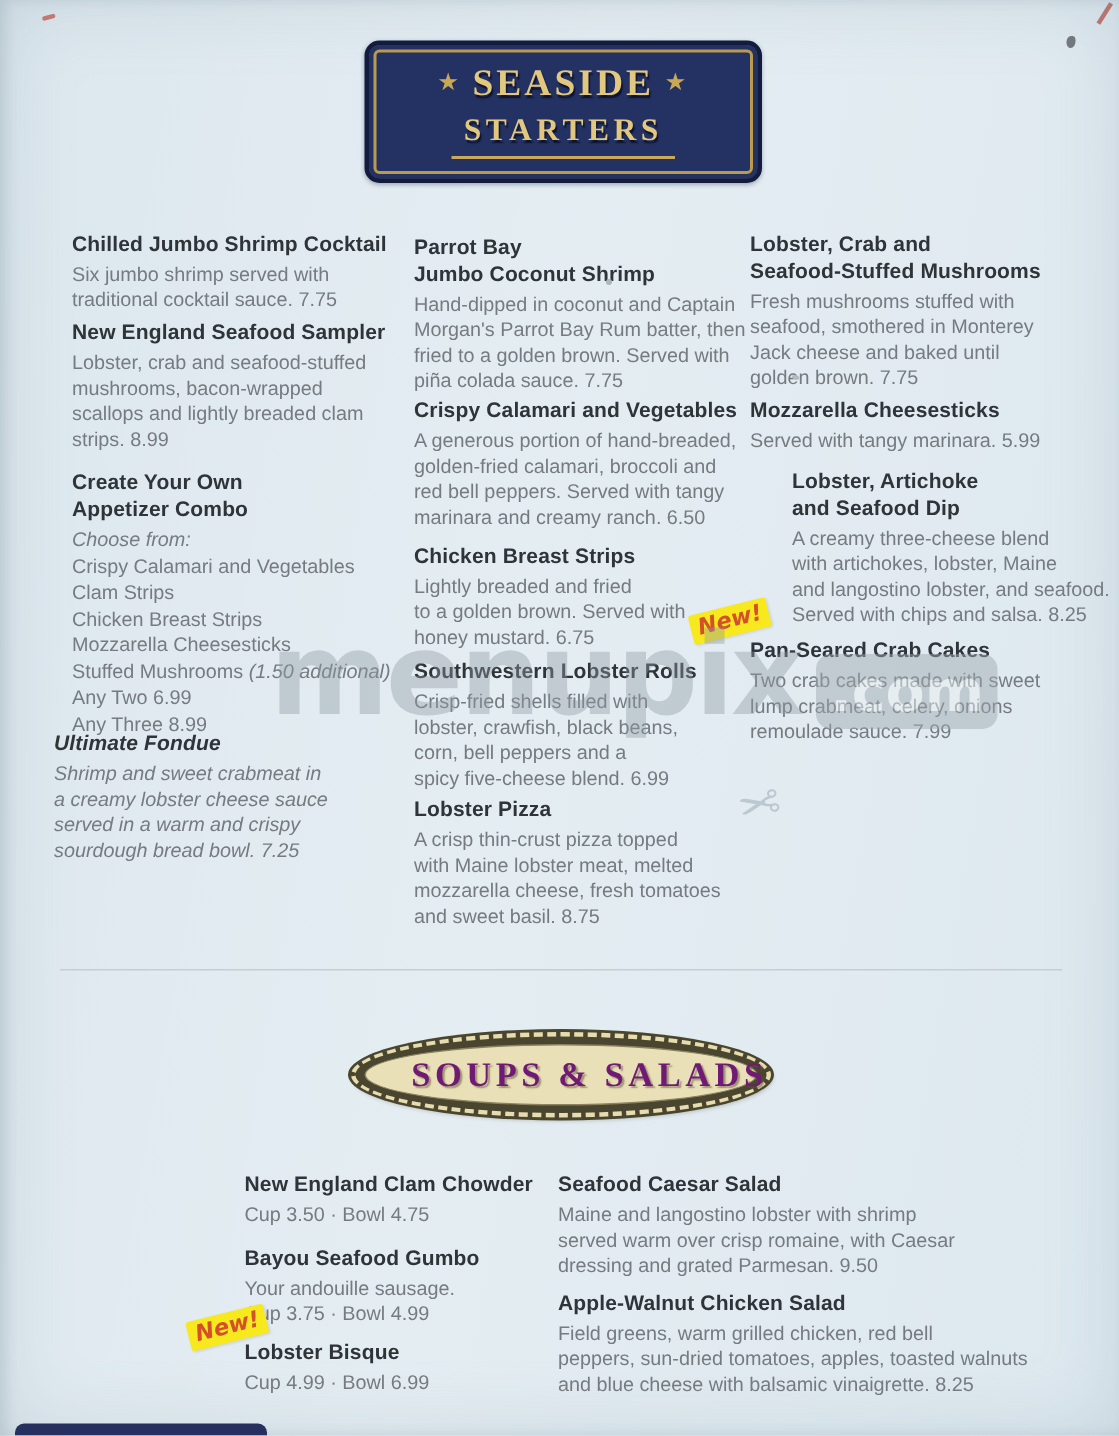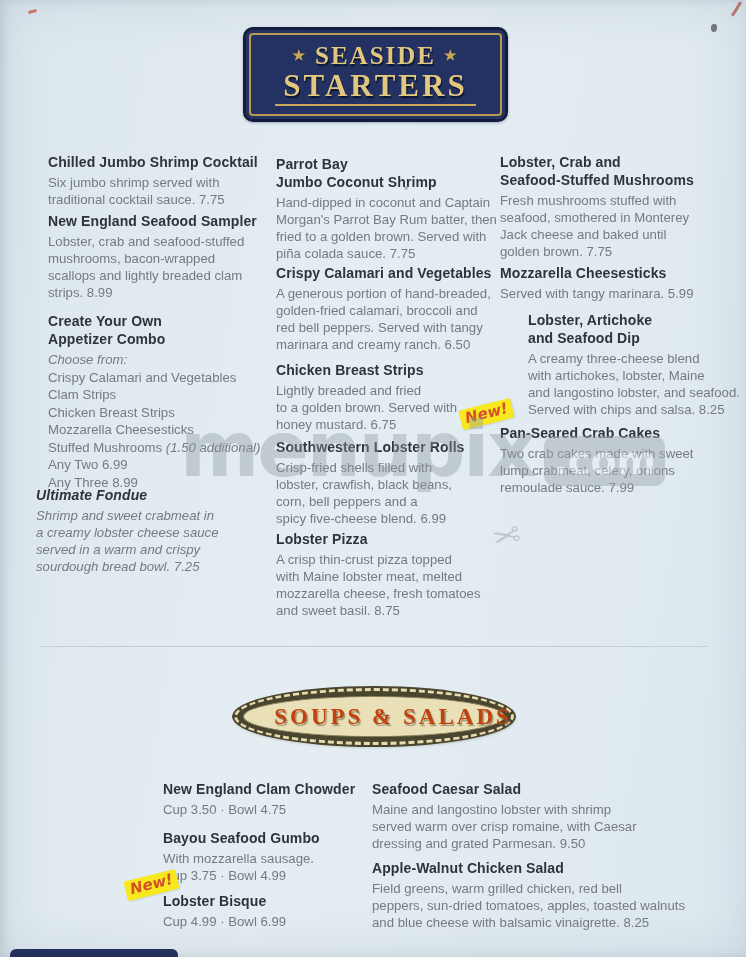--- a/index.html
+++ b/index.html
@@ -14,21 +14,21 @@
     position:absolute; left:243px; top:27px; width:259px; height:89px;
     background:#243263; border:3px solid #131c3e; border-radius:10px;
     box-shadow:inset 0 0 0 3px #243263, inset 0 0 0 5px #b99a4e, 0 1px 3px rgba(40,50,80,.35);
     display:flex; flex-direction:column; align-items:center; justify-content:center;
   }
   .plaque-line1{ color:#e2c87e; font-family:"Liberation Serif", serif; font-weight:700;
     font-size:25px; letter-spacing:2px; text-shadow:1px 2px 1px #0c1330; line-height:26px;
     display:flex; align-items:center; }
   .plaque-star{ font-size:14px; color:#c9a855; margin:0 8px; text-shadow:none; }
   .plaque-line2{ color:#e2c87e; font-family:"Liberation Serif", serif; font-weight:700;
-    font-size:31px; letter-spacing:3px; text-shadow:1px 2px 1px #0c1330; line-height:34px;
+    font-size:21px; letter-spacing:3px; text-shadow:1px 2px 1px #0c1330; line-height:34px;
     border-bottom:2px solid #c9a85c; padding:0 8px 1px; }
   
   .mi{ position:absolute; }
   .mn{ font-weight:700; font-size:14px; color:#2f3438; line-height:18px; letter-spacing:.1px; white-space:nowrap; }
   .md{ font-size:13.2px; color:#757b80; line-height:17px; white-space:nowrap; }
   .md.first{ margin-top:3px; }
   .it{ font-style:italic; }
   
   .new-badge{
     position:absolute; font-size:15px; font-weight:700; font-style:italic;
@@ -45,21 +45,21 @@
     border:3px dashed #e6dcae; box-shadow:0 0 0 2px #4a452f, 1px 2px 3px rgba(60,60,40,.3);
     box-sizing:border-box;
   }
   .oval-inner{
     position:absolute; left:6px; top:5px; right:6px; bottom:5px;
     background:#eae0b8; border-radius:50%; border:1px solid #8a8260;
     display:flex; align-items:center; justify-content:center;
   }
   .oval-text{
     font-family:"Liberation Serif", serif; font-weight:700; font-size:23px;
-    letter-spacing:3px; color:#c2410c; text-shadow:1.5px 1.5px 1px rgba(95,88,60,.55);
+    letter-spacing:3px; color:#701a75; text-shadow:1.5px 1.5px 1px rgba(95,88,60,.55);
     white-space:nowrap;
     margin-left:38px;
   }
   
   .watermark{ position:absolute; left:180px; top:410px; display:flex; align-items:flex-start;
     pointer-events:none; z-index:6; }
   .wm-name{ font-family:"DejaVu Sans", sans-serif; font-weight:800; font-size:76px;
     letter-spacing:-2px; color:#8f9ba3; opacity:.40; line-height:80px; }
   .wm-suffix{ margin:26px 0 0 10px; background:#9fa9b0; opacity:.48; color:#eef2f4;
     font-family:"DejaVu Sans", sans-serif; font-weight:800; font-size:38px;
@@ -211,21 +211,21 @@
     </div>
   </div>
 
   <div class="mi" style="left:163px;top:780px;width:205px;">
     <div class="mn">New England Clam Chowder</div>
     <div class="md first">Cup 3.50 · Bowl 4.75</div>
   </div>
 
   <div class="mi" style="left:163px;top:829px;width:205px;">
     <div class="mn">Bayou Seafood Gumbo</div>
-    <div class="md first">With mozzarella sausage.</div>
+    <div class="md first">Your andouille sausage.</div>
     <div class="md">Cup 3.75 · Bowl 4.99</div>
   </div>
 
   <div class="mi" style="left:163px;top:892px;width:205px;">
     <span class="new-badge" style="left:-38px;top:-17px;">New!</span>
     <div class="mn">Lobster Bisque</div>
     <div class="md first">Cup 4.99 · Bowl 6.99</div>
   </div>
 
   <div class="mi" style="left:372px;top:780px;width:318px;">

